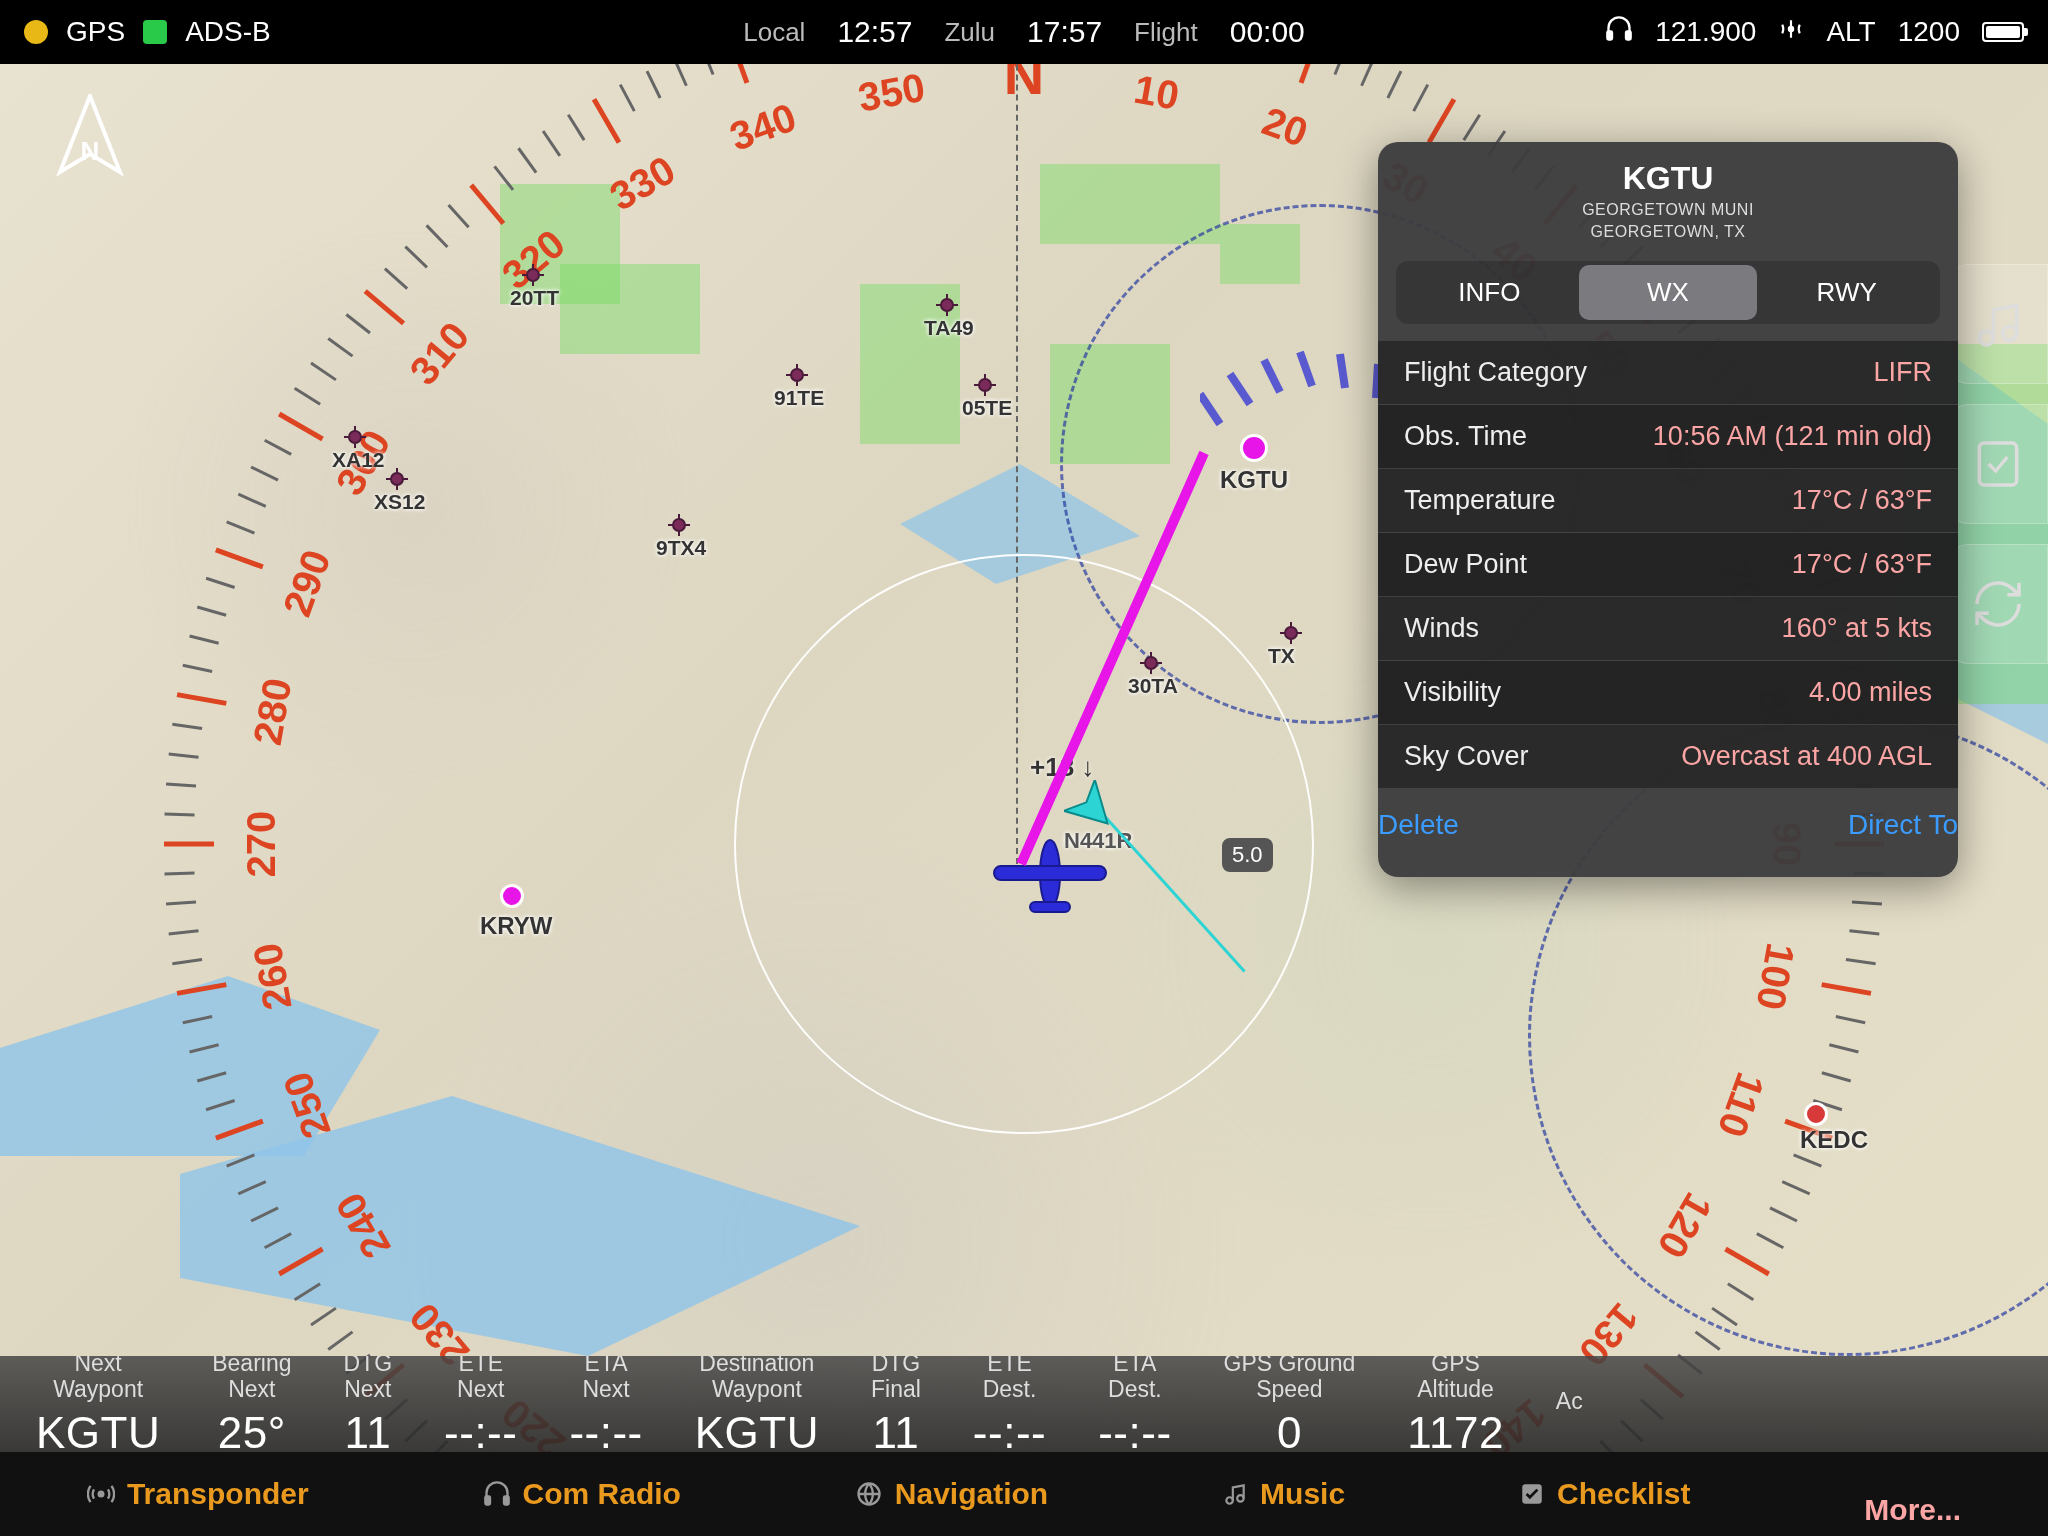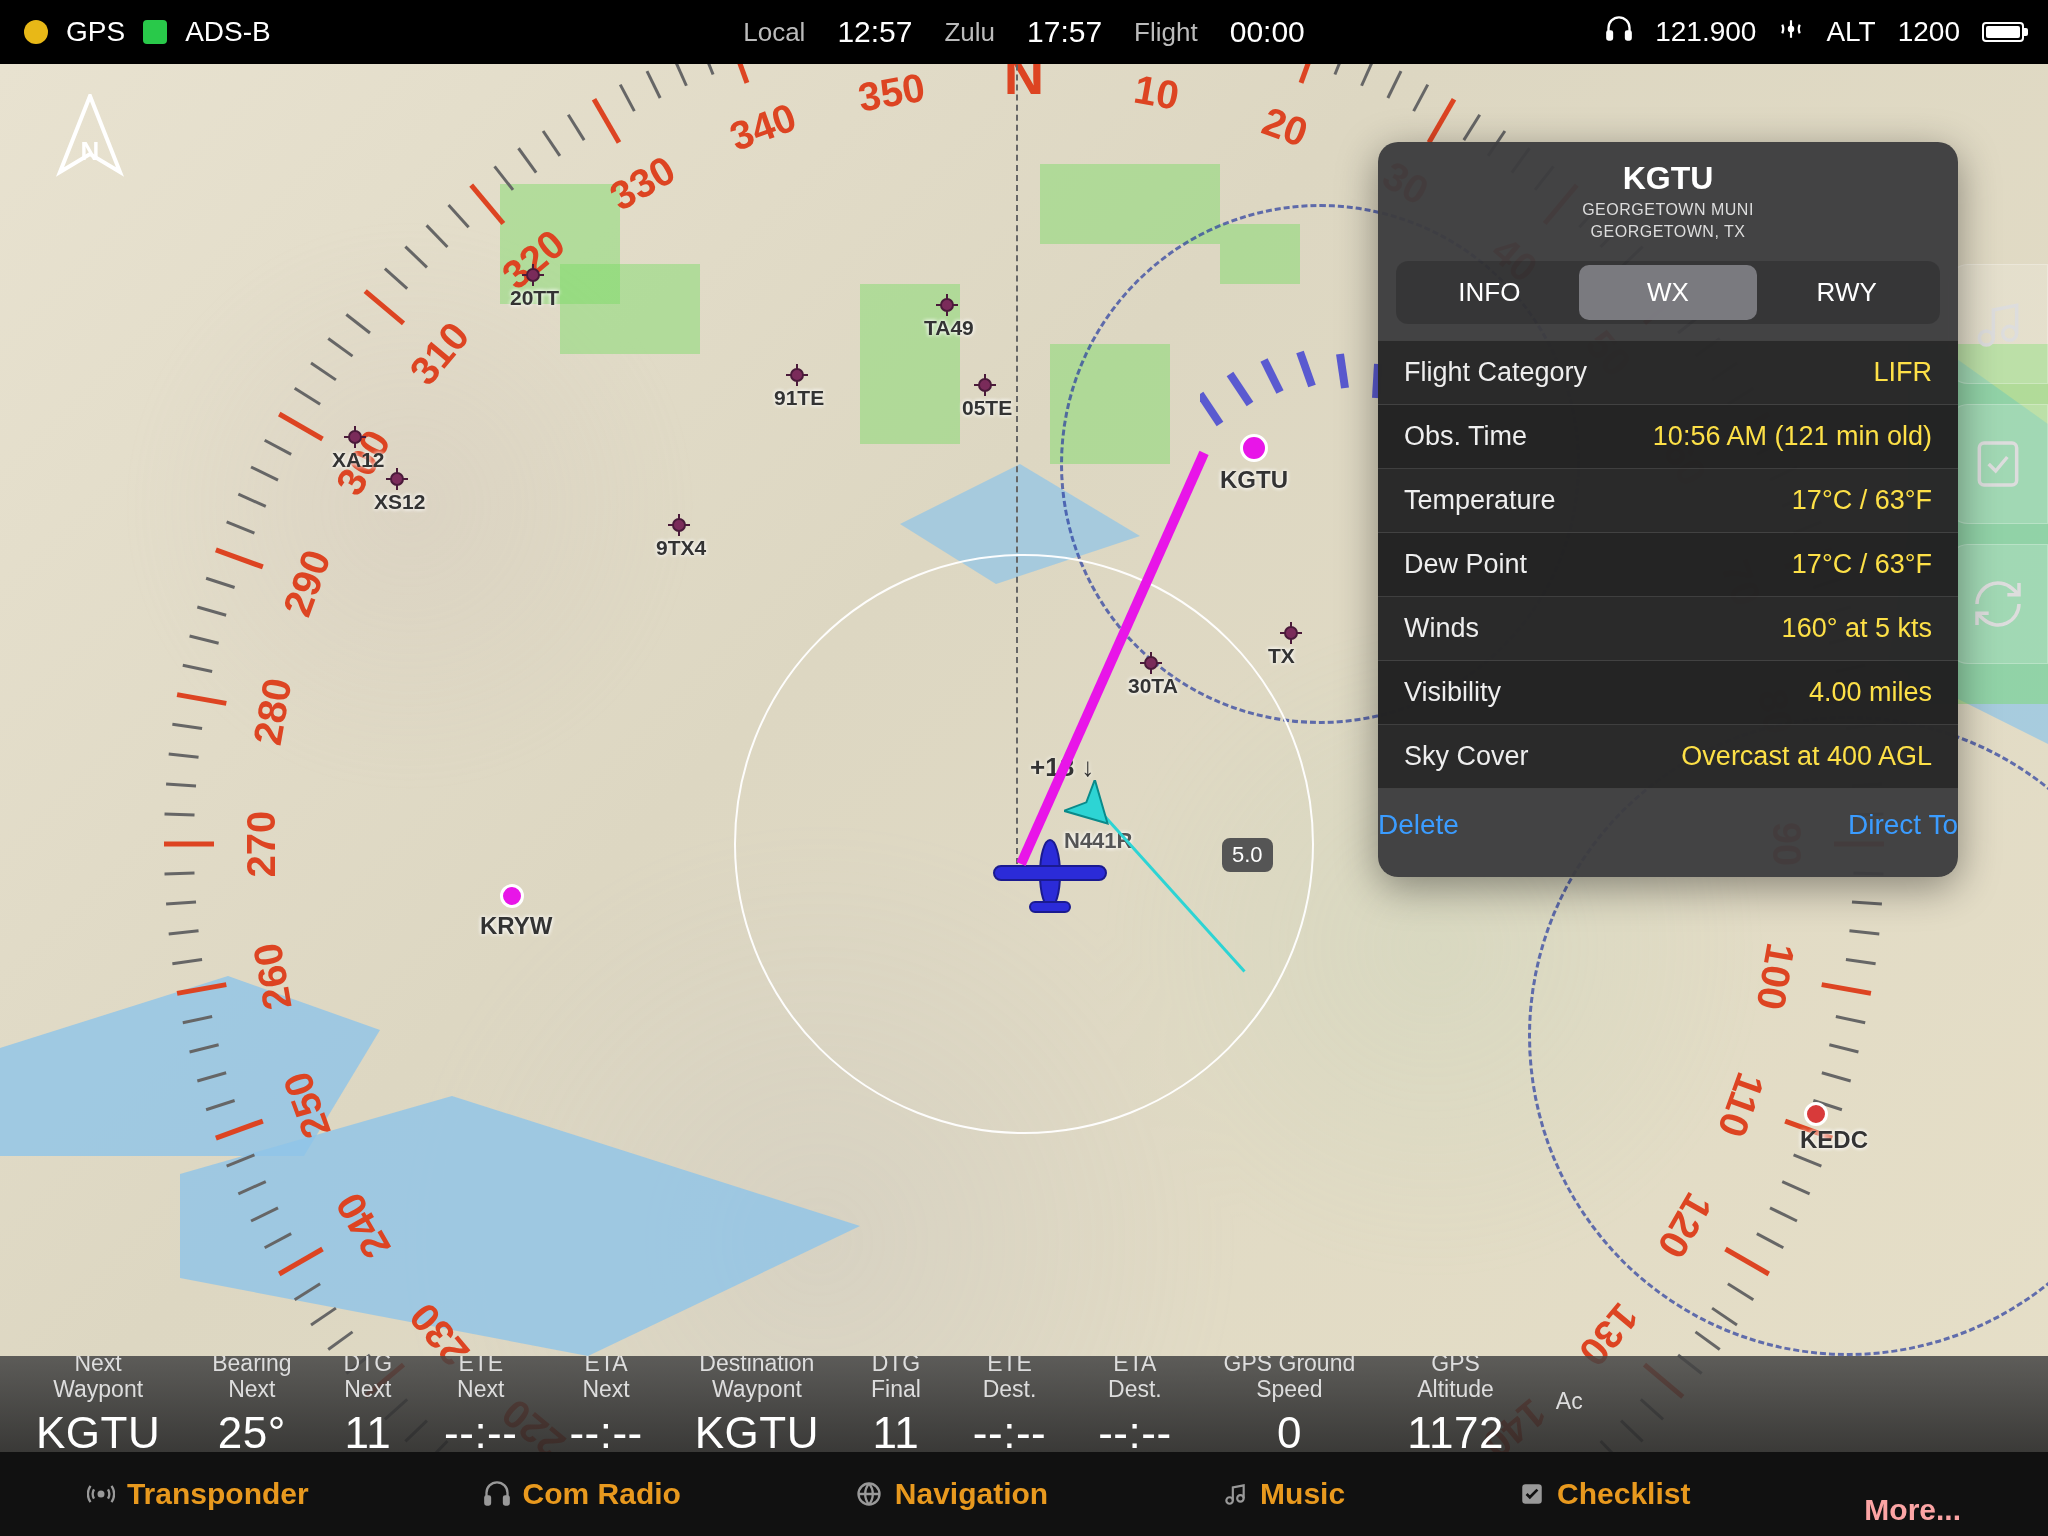--- a/index.html
+++ b/index.html
@@ -117,21 +117,21 @@
   .pop-title { font-size:32px; font-weight:600; }
   .pop-sub { font-size:16px; color:#ddd; margin-top:4px; letter-spacing:0.5px;}
   .seg { display:flex; margin:6px 18px 0; background:rgba(0,0,0,0.18); border-radius:12px; padding:4px;}
   .seg-btn { flex:1; text-align:center; padding:12px 0; font-size:26px; color:#fff; border-radius:10px; cursor:pointer;}
   .seg-btn.active { background:rgba(130,130,135,0.9); }
   .wx-list { margin:16px 0 0; }
   .wx-row { display:flex; justify-content:space-between; padding:16px 26px; font-size:27px; background:rgba(30,30,30,0.85); border-bottom:1px solid rgba(90,90,90,0.5);}
   .wx-row:first-child { border-top:1px solid rgba(90,90,90,0.5);}
   .wx-row:nth-child(odd){ background:rgba(38,38,38,0.85);}
   .wx-label { color:#eee; }
-  .wx-val { color:#fde047; text-align:right;}
+  .wx-val { color:#fca5a5; text-align:right;}
   .pop-actions { display:flex; justify-content:space-between; padding:20px 0 36px;}
   .pop-action { color:#3b9cff; font-size:28px; cursor:pointer;}
 
   
   .data-strip {
     position:absolute; left:0; right:0; bottom:84px; height:96px;
     background: linear-gradient(to bottom, rgba(70,70,70,0.85), rgba(40,40,40,0.9));
     display:flex; align-items:center; padding:0 10px; z-index:30;
     overflow: hidden;
   }

